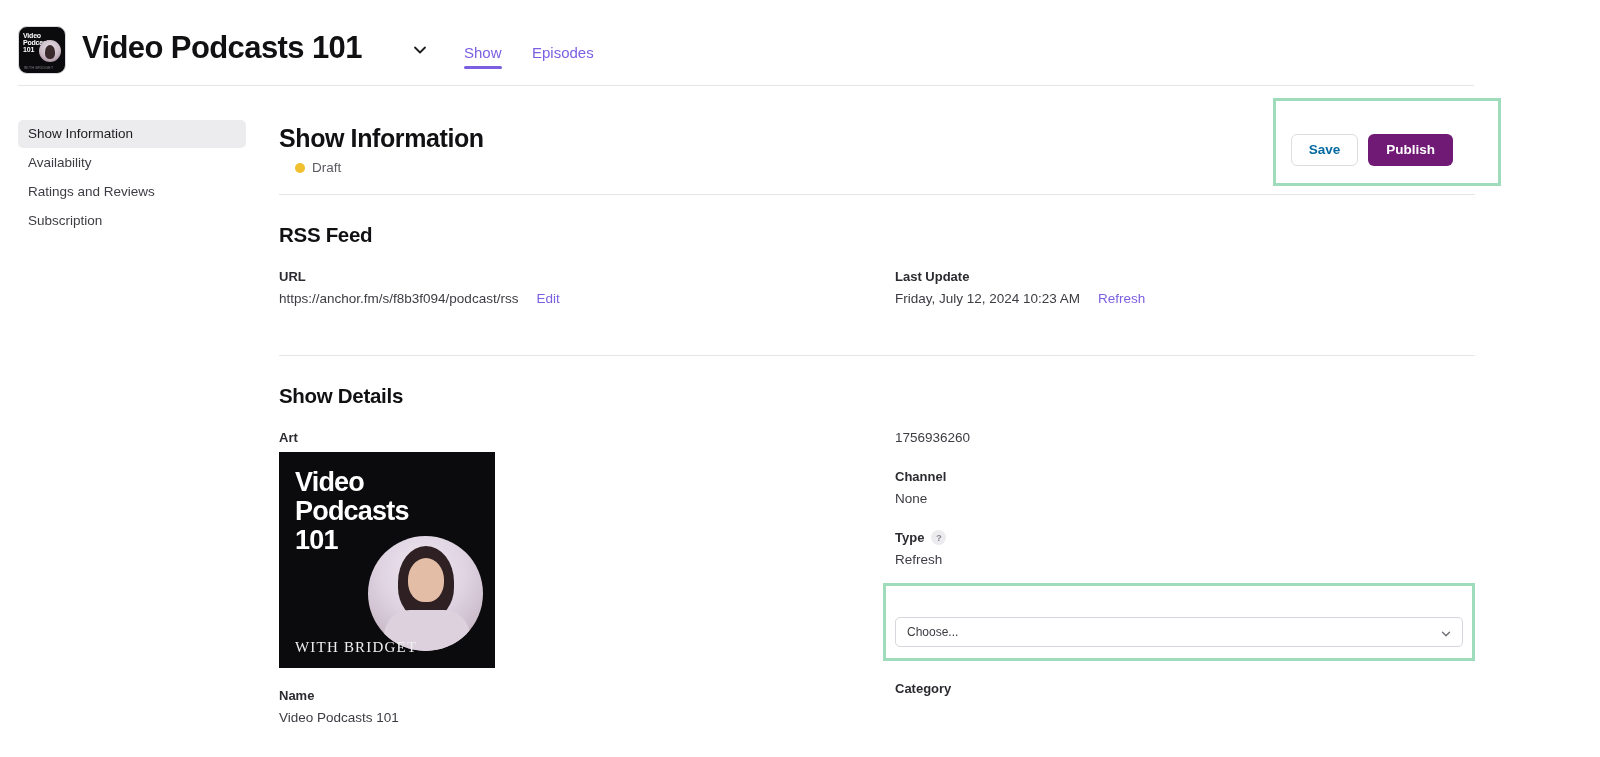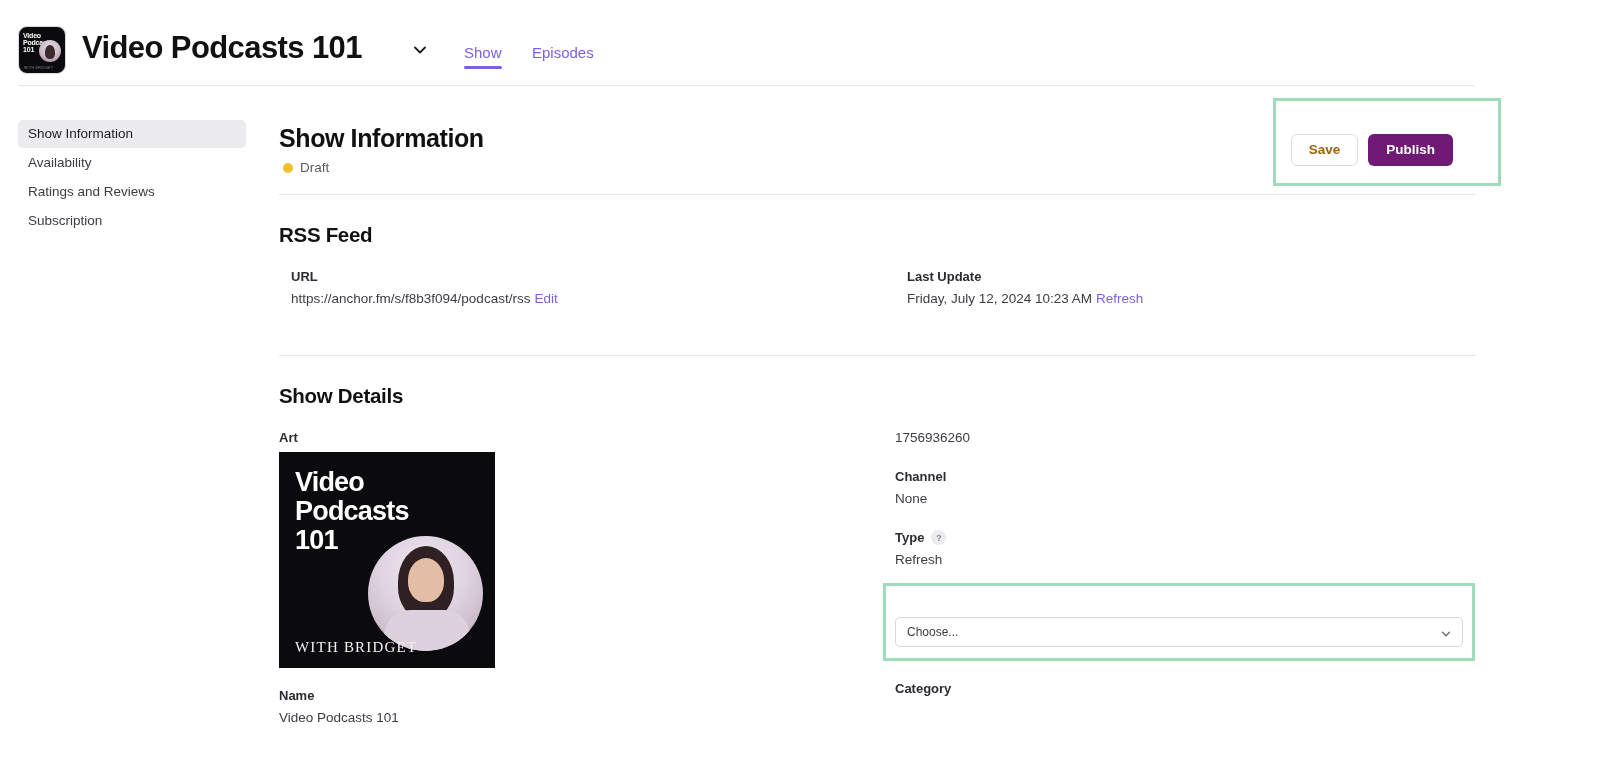--- a/index.html
+++ b/index.html
@@ -81,21 +81,21 @@
 
   
   .main { position: absolute; left: 279px; top: 110px; width: 1196px; }
 
   .page-head { position: relative; height: 84px; }
   .page-title {
     position: absolute; left: 0; top: 14px;
     font-size: 25px; font-weight: bold; letter-spacing: -0.4px; color: #111114;
   }
   .status-row {
-    position: absolute; left: 4px; top: 50px;
+    position: absolute; left: 16px; top: 50px;
     font-size: 13.5px; color: #5a5a61;
     display: flex; align-items: center; gap: 7px;
   }
   .status-dot {
     width: 10px; height: 10px; border-radius: 50%;
     background: #f0c02e; display: inline-block;
   }
 
   .actions-highlight {
     position: absolute; left: 994px; top: -12px;
@@ -106,21 +106,21 @@
     position: absolute; right: 22px; top: 24px;
     display: flex; gap: 10px; align-items: center;
   }
   .btn {
     font-family: "Liberation Sans", sans-serif;
     font-size: 13.5px; font-weight: bold;
     border-radius: 6px; padding: 7px 17px; cursor: pointer;
     border: 1px solid transparent; line-height: 1.2;
   }
   .btn-save {
-    background: #ffffff; border-color: #dddde2; color: #a16207; cursor: default;
+    background: #ffffff; border-color: #dddde2; color: #0369a1; cursor: default;
   }
   .btn-publish { background: #701a75; color: #ffffff; }
 
   .rule { height: 1px; background: #e6e6ea; width: 1196px; }
 
   .section { padding-top: 28px; }
   .section-title {
     font-size: 20.5px; font-weight: bold; letter-spacing: -0.3px;
     color: #111114; margin-bottom: 22px;
   }
@@ -128,21 +128,21 @@
   .cols { position: relative; }
   .col-left { position: absolute; left: 0; top: 0; width: 600px; }
   .col-right { position: absolute; left: 616px; top: 0; width: 600px; }
 
   .field { margin-bottom: 20px; }
   .f-label {
     font-size: 13px; font-weight: bold; color: #2b2b31; margin-bottom: 7px;
     display: flex; align-items: center; gap: 7px;
   }
   .f-value { font-size: 13.5px; color: #3c3c43; }
-  .f-value-row { display: flex; align-items: flex-end; gap: 4px; }
+  .f-value-row { display: flex; align-items: flex-end; gap: 18px; }
   .link { color: #7b5fe0; font-size: 13.5px; cursor: pointer; }
 
   .help-icon {
     width: 15px; height: 15px; border-radius: 50%;
     background: #ececef; color: #8a8a91;
     font-size: 9.5px; font-weight: bold;
     display: inline-flex; align-items: center; justify-content: center;
   }
 
   
@@ -247,21 +247,21 @@
     <div class="actions">
       <button class="btn btn-save">Save</button>
       <button class="btn btn-publish">Publish</button>
     </div>
   </div>
 
   <div class="rule"></div>
 
   <div class="section">
     <div class="section-title">RSS Feed</div>
-    <div class="cols" style="height:64px;margin-left:12px;">
+    <div class="cols" style="height:64px;">
       <div class="col-left">
         <div class="field">
           <div class="f-label">URL</div>
           <div class="f-value-row">
             <span class="f-value">https://anchor.fm/s/f8b3f094/podcast/rss</span>
             <span class="link">Edit</span>
           </div>
         </div>
       </div>
       <div class="col-right">

